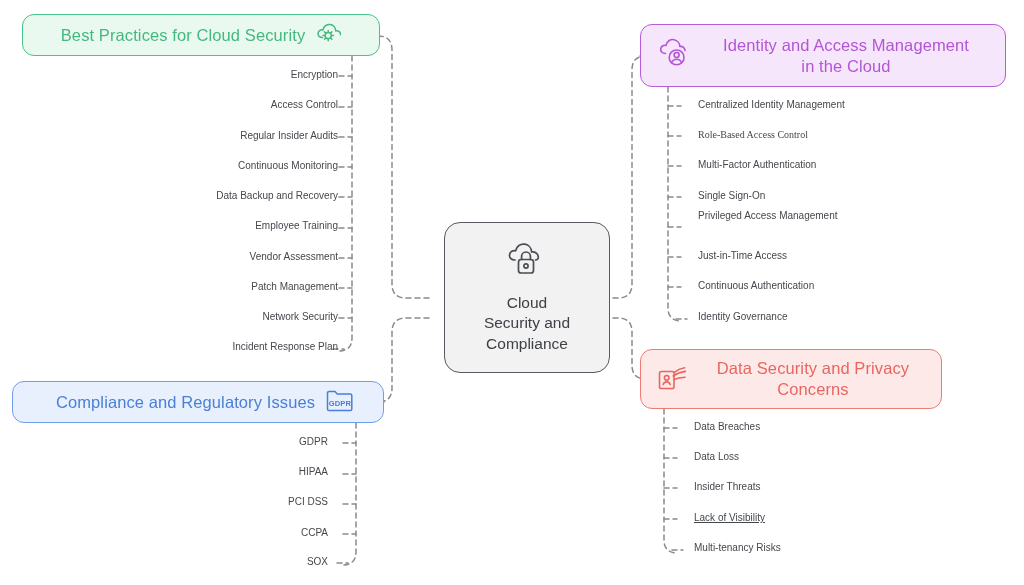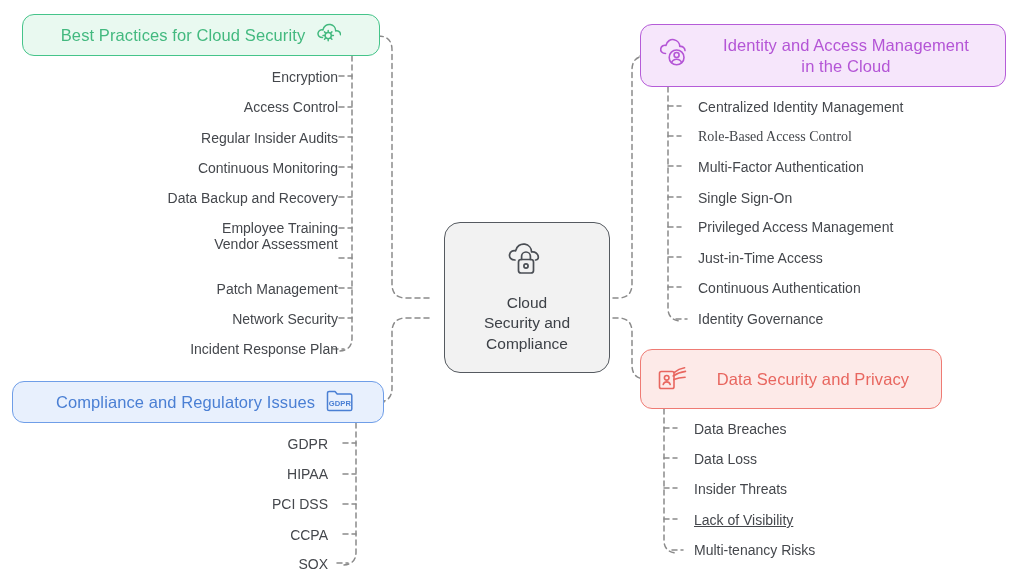--- a/index.html
+++ b/index.html
@@ -49,21 +49,21 @@
     margin-left: 15px;
   }
   #central .central-text {
     font-size: 15.5px; color: #3d4147; line-height: 1.33; text-align: center;
   }
 
   
   .leaf-list { position: absolute; }
   .leaf {
     position: absolute;
-    font-size: 14px;
+    font-size: 10px;
     color: #44474c;
     white-space: nowrap;
     line-height: 1;
   }
   .leaf-right-col { text-align: right; right: 0; }
   .leaf-left-col  { text-align: left; left: 0; }
 
   #list-best       { left: 0px;   top: 0px;   width: 338px; }
   #list-compliance { left: 0px;   top: 0px;   width: 328px; }
   #list-iam        { left: 698px; top: 0px;   width: 320px; }
@@ -151,21 +151,21 @@
     </span>
   </div>
 
   <div class="leaf-list" id="list-best">
     <div class="leaf leaf-right-col" style="top:70px;">Encryption</div>
     <div class="leaf leaf-right-col" style="top:100px;">Access Control</div>
     <div class="leaf leaf-right-col" style="top:131px;">Regular Insider Audits</div>
     <div class="leaf leaf-right-col" style="top:161px;">Continuous Monitoring</div>
     <div class="leaf leaf-right-col" style="top:191px;">Data Backup and Recovery</div>
     <div class="leaf leaf-right-col" style="top:221px;">Employee Training</div>
-    <div class="leaf leaf-right-col" style="top:237px;">Vendor Assessment</div>
+    <div class="leaf leaf-right-col" style="top:252px;">Vendor Assessment</div>
     <div class="leaf leaf-right-col" style="top:282px;">Patch Management</div>
     <div class="leaf leaf-right-col" style="top:312px;">Network Security</div>
     <div class="leaf leaf-right-col" style="top:342px;">Incident Response Plan</div>
   </div>
 
   <div class="pill" id="pill-compliance" style="border-color:#6f9ee8; background:#e8f0fd; color:#4a7fd4;padding-left:29px;">
     <span class="pill-label">Compliance and Regulatory Issues</span>
     <span class="pill-icon">
       <svg width="30" height="25" viewBox="0 0 30 25" fill="none" stroke="#4a7fd4" stroke-width="1.5" stroke-linecap="round" stroke-linejoin="round">
         <path d="M2.5 21 V5 a1.6 1.6 0 0 1 1.6-1.6 H10 l2.2 2.6 h13 a1.6 1.6 0 0 1 1.6 1.6 V21 a1.6 1.6 0 0 1 -1.6 1.6 H4.1 A1.6 1.6 0 0 1 2.5 21 Z"></path>
@@ -196,39 +196,40 @@
       <span style="display:block">Identity and Access Management</span>
       <span style="display:block">in the Cloud</span>
     </span>
   </div>
 
   <div class="leaf-list" id="list-iam">
     <div class="leaf leaf-left-col" style="top:100px;">Centralized Identity Management</div>
     <div class="leaf leaf-left-col" style="top:130px;font-family:Liberation Serif, serif;">Role-Based Access Control</div>
     <div class="leaf leaf-left-col" style="top:160px;">Multi-Factor Authentication</div>
     <div class="leaf leaf-left-col" style="top:191px;">Single Sign-On</div>
-    <div class="leaf leaf-left-col" style="top:220px;text-align:right;">Privileged Access Management</div>
+    <div class="leaf leaf-left-col" style="top:211px;text-align:right;">Privileged Access Management</div>
     <div class="leaf leaf-left-col" style="top:251px;">Just-in-Time Access</div>
     <div class="leaf leaf-left-col" style="top:281px;">Continuous Authentication</div>
     <div class="leaf leaf-left-col" style="top:312px;">Identity Governance</div>
   </div>
 
   <div class="pill" id="pill-data" style="border-color:#ef7b74; background:#fdeae8; color:#e8665f;">
     <span class="pill-icon">
       <svg width="32" height="30" viewBox="0 0 32 30" fill="none" stroke="#e8665f" stroke-width="1.6" stroke-linecap="round" stroke-linejoin="round">
         <rect x="2.5" y="9.5" width="14.5" height="17" rx="1.8"></rect>
         <circle cx="9.7" cy="15.8" r="2.3"></circle>
         <path d="M6.2 22.4 a3.7 3.7 0 0 1 7 0"></path>
         <path d="M16.2 14 c3.4 -2.4 7.6 -4 12.3 -4.6"></path>
         <path d="M17.4 10.3 c2.6 -2.2 6.2 -3.9 10.2 -4.6"></path>
         <path d="M16.8 17.6 c3.2 -1.4 7 -2.2 11.3 -2.4"></path>
       </svg>
     </span>
     <span class="pill-label">
       <span style="display:block">Data Security and Privacy</span>
+      <span style="display:block">Concerns</span>
     </span>
   </div>
 
   <div class="leaf-list" id="list-data">
     <div class="leaf leaf-left-col" style="top:422px;">Data Breaches</div>
     <div class="leaf leaf-left-col" style="top:452px;">Data Loss</div>
     <div class="leaf leaf-left-col" style="top:482px;">Insider Threats</div>
     <div class="leaf leaf-left-col" style="top:513px;text-decoration:underline;">Lack of Visibility</div>
     <div class="leaf leaf-left-col" style="top:543px;">Multi-tenancy Risks</div>
   </div>

